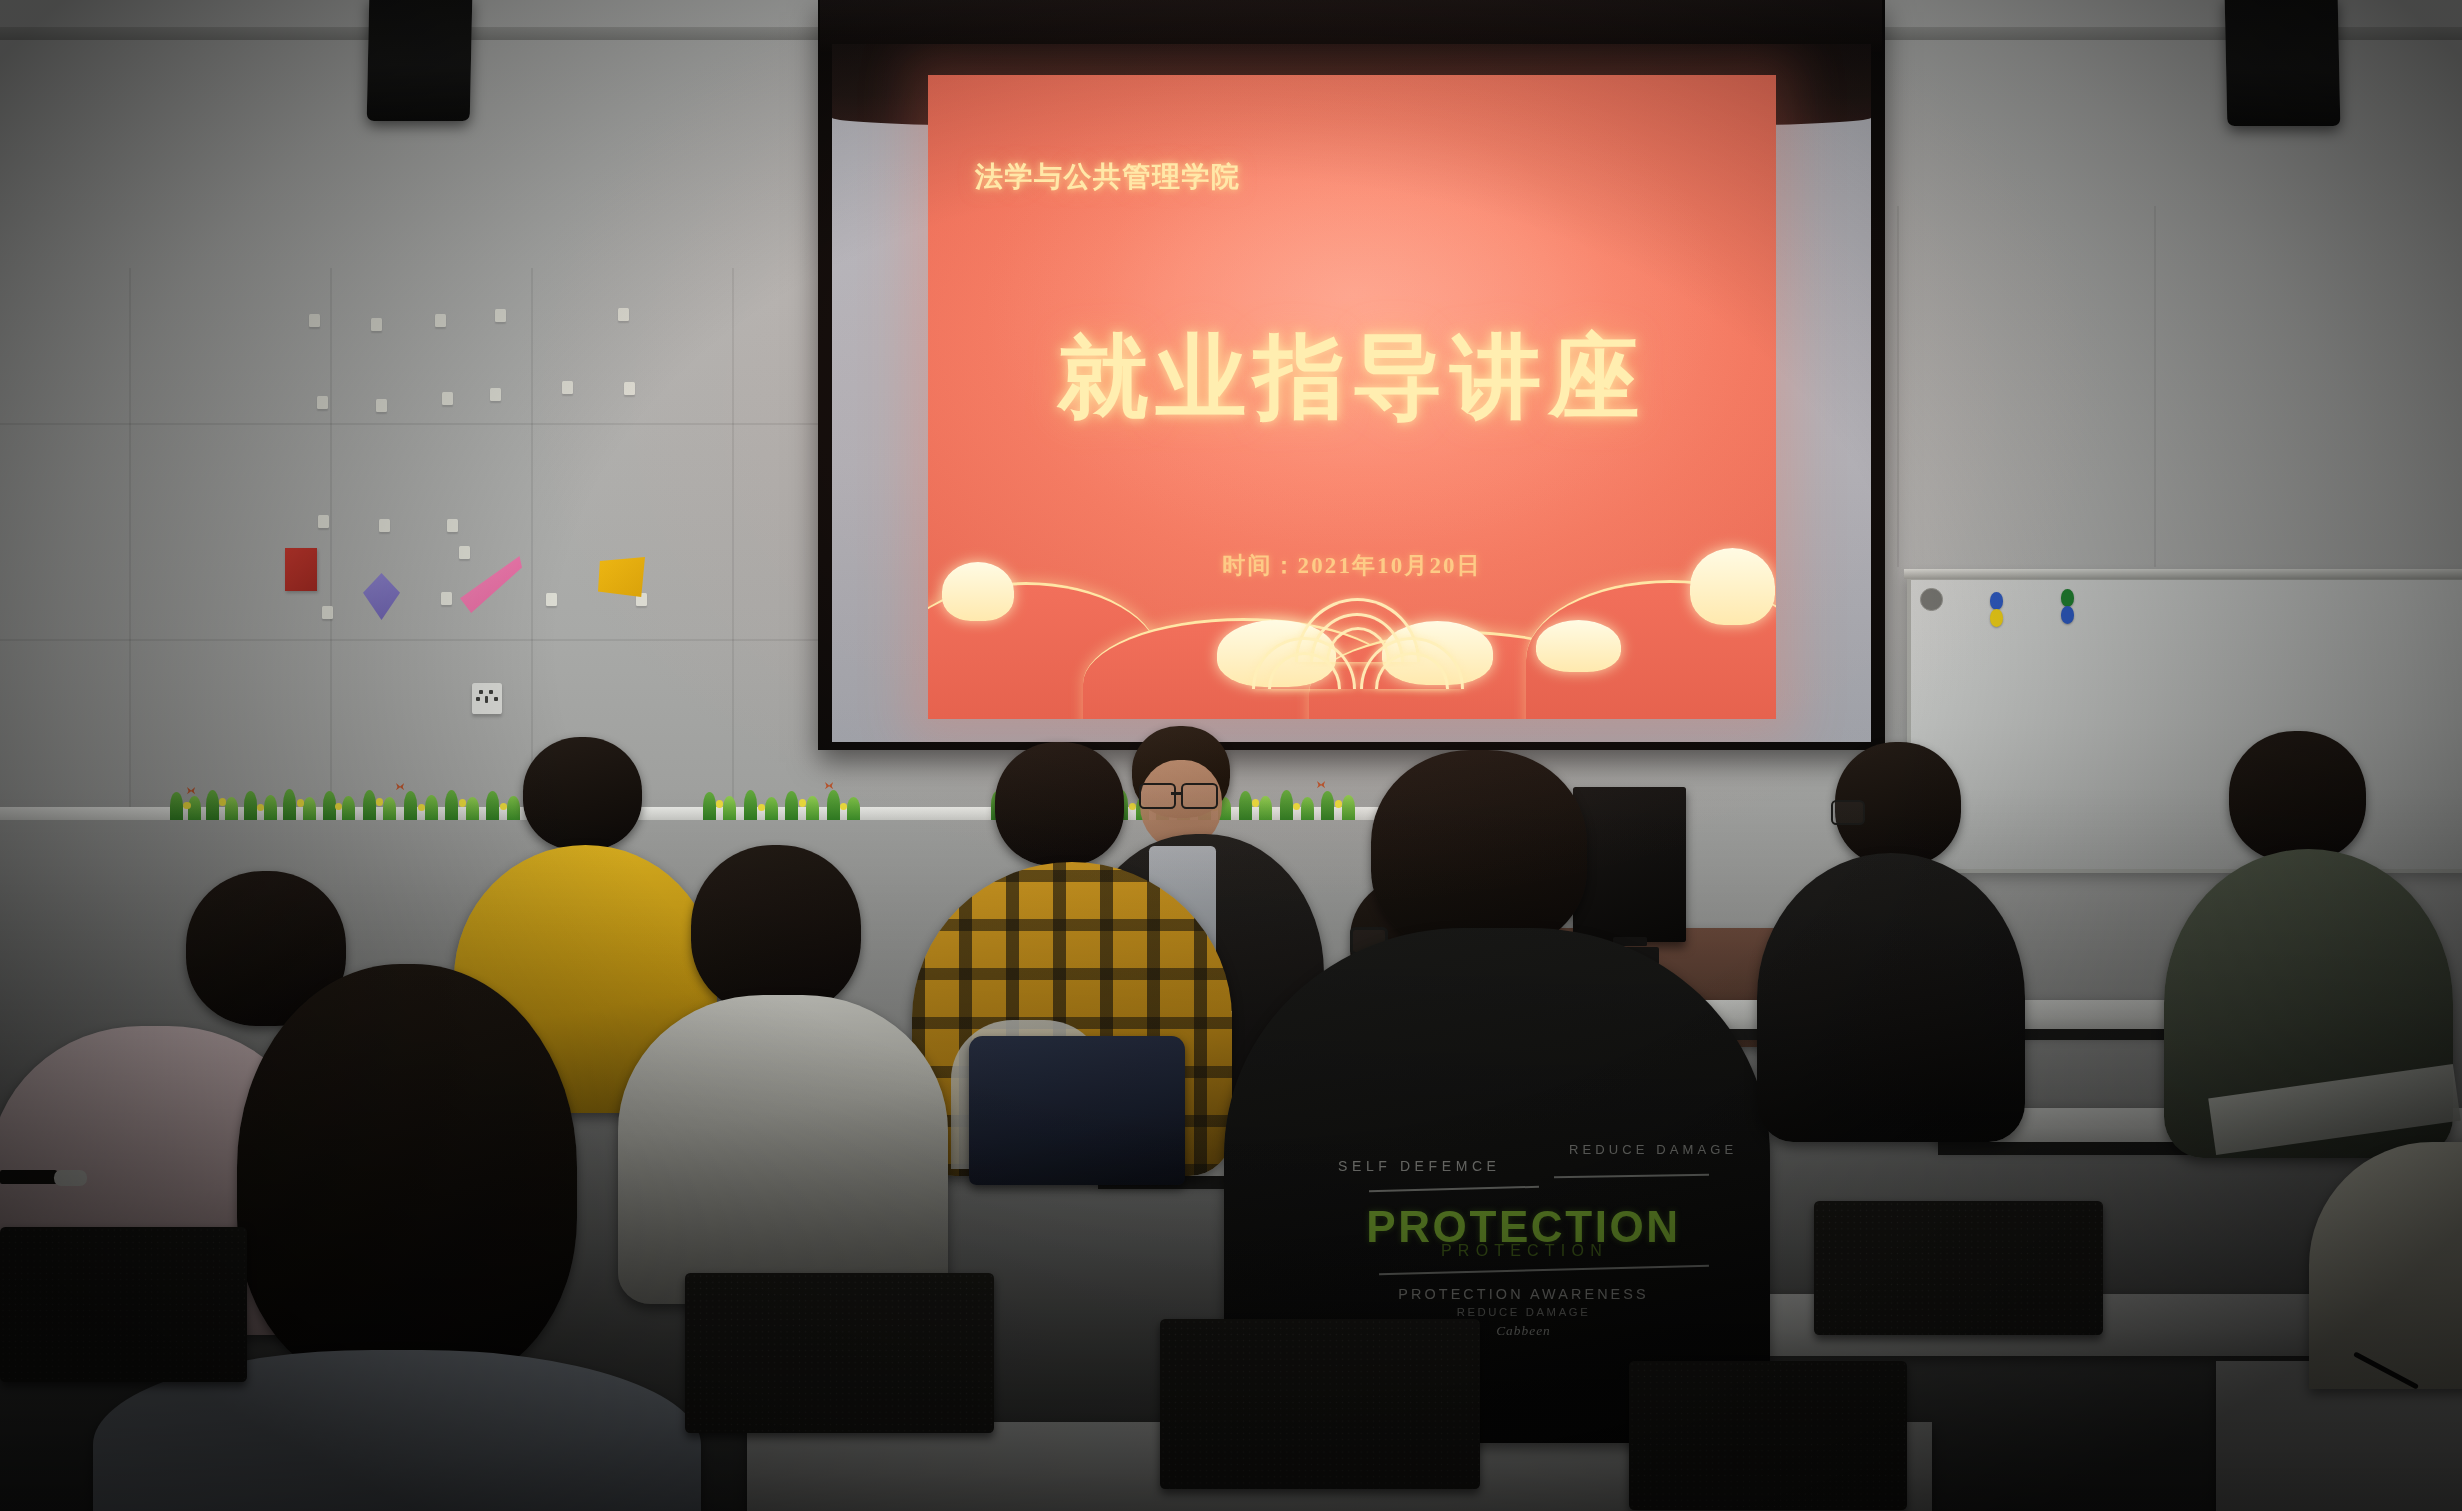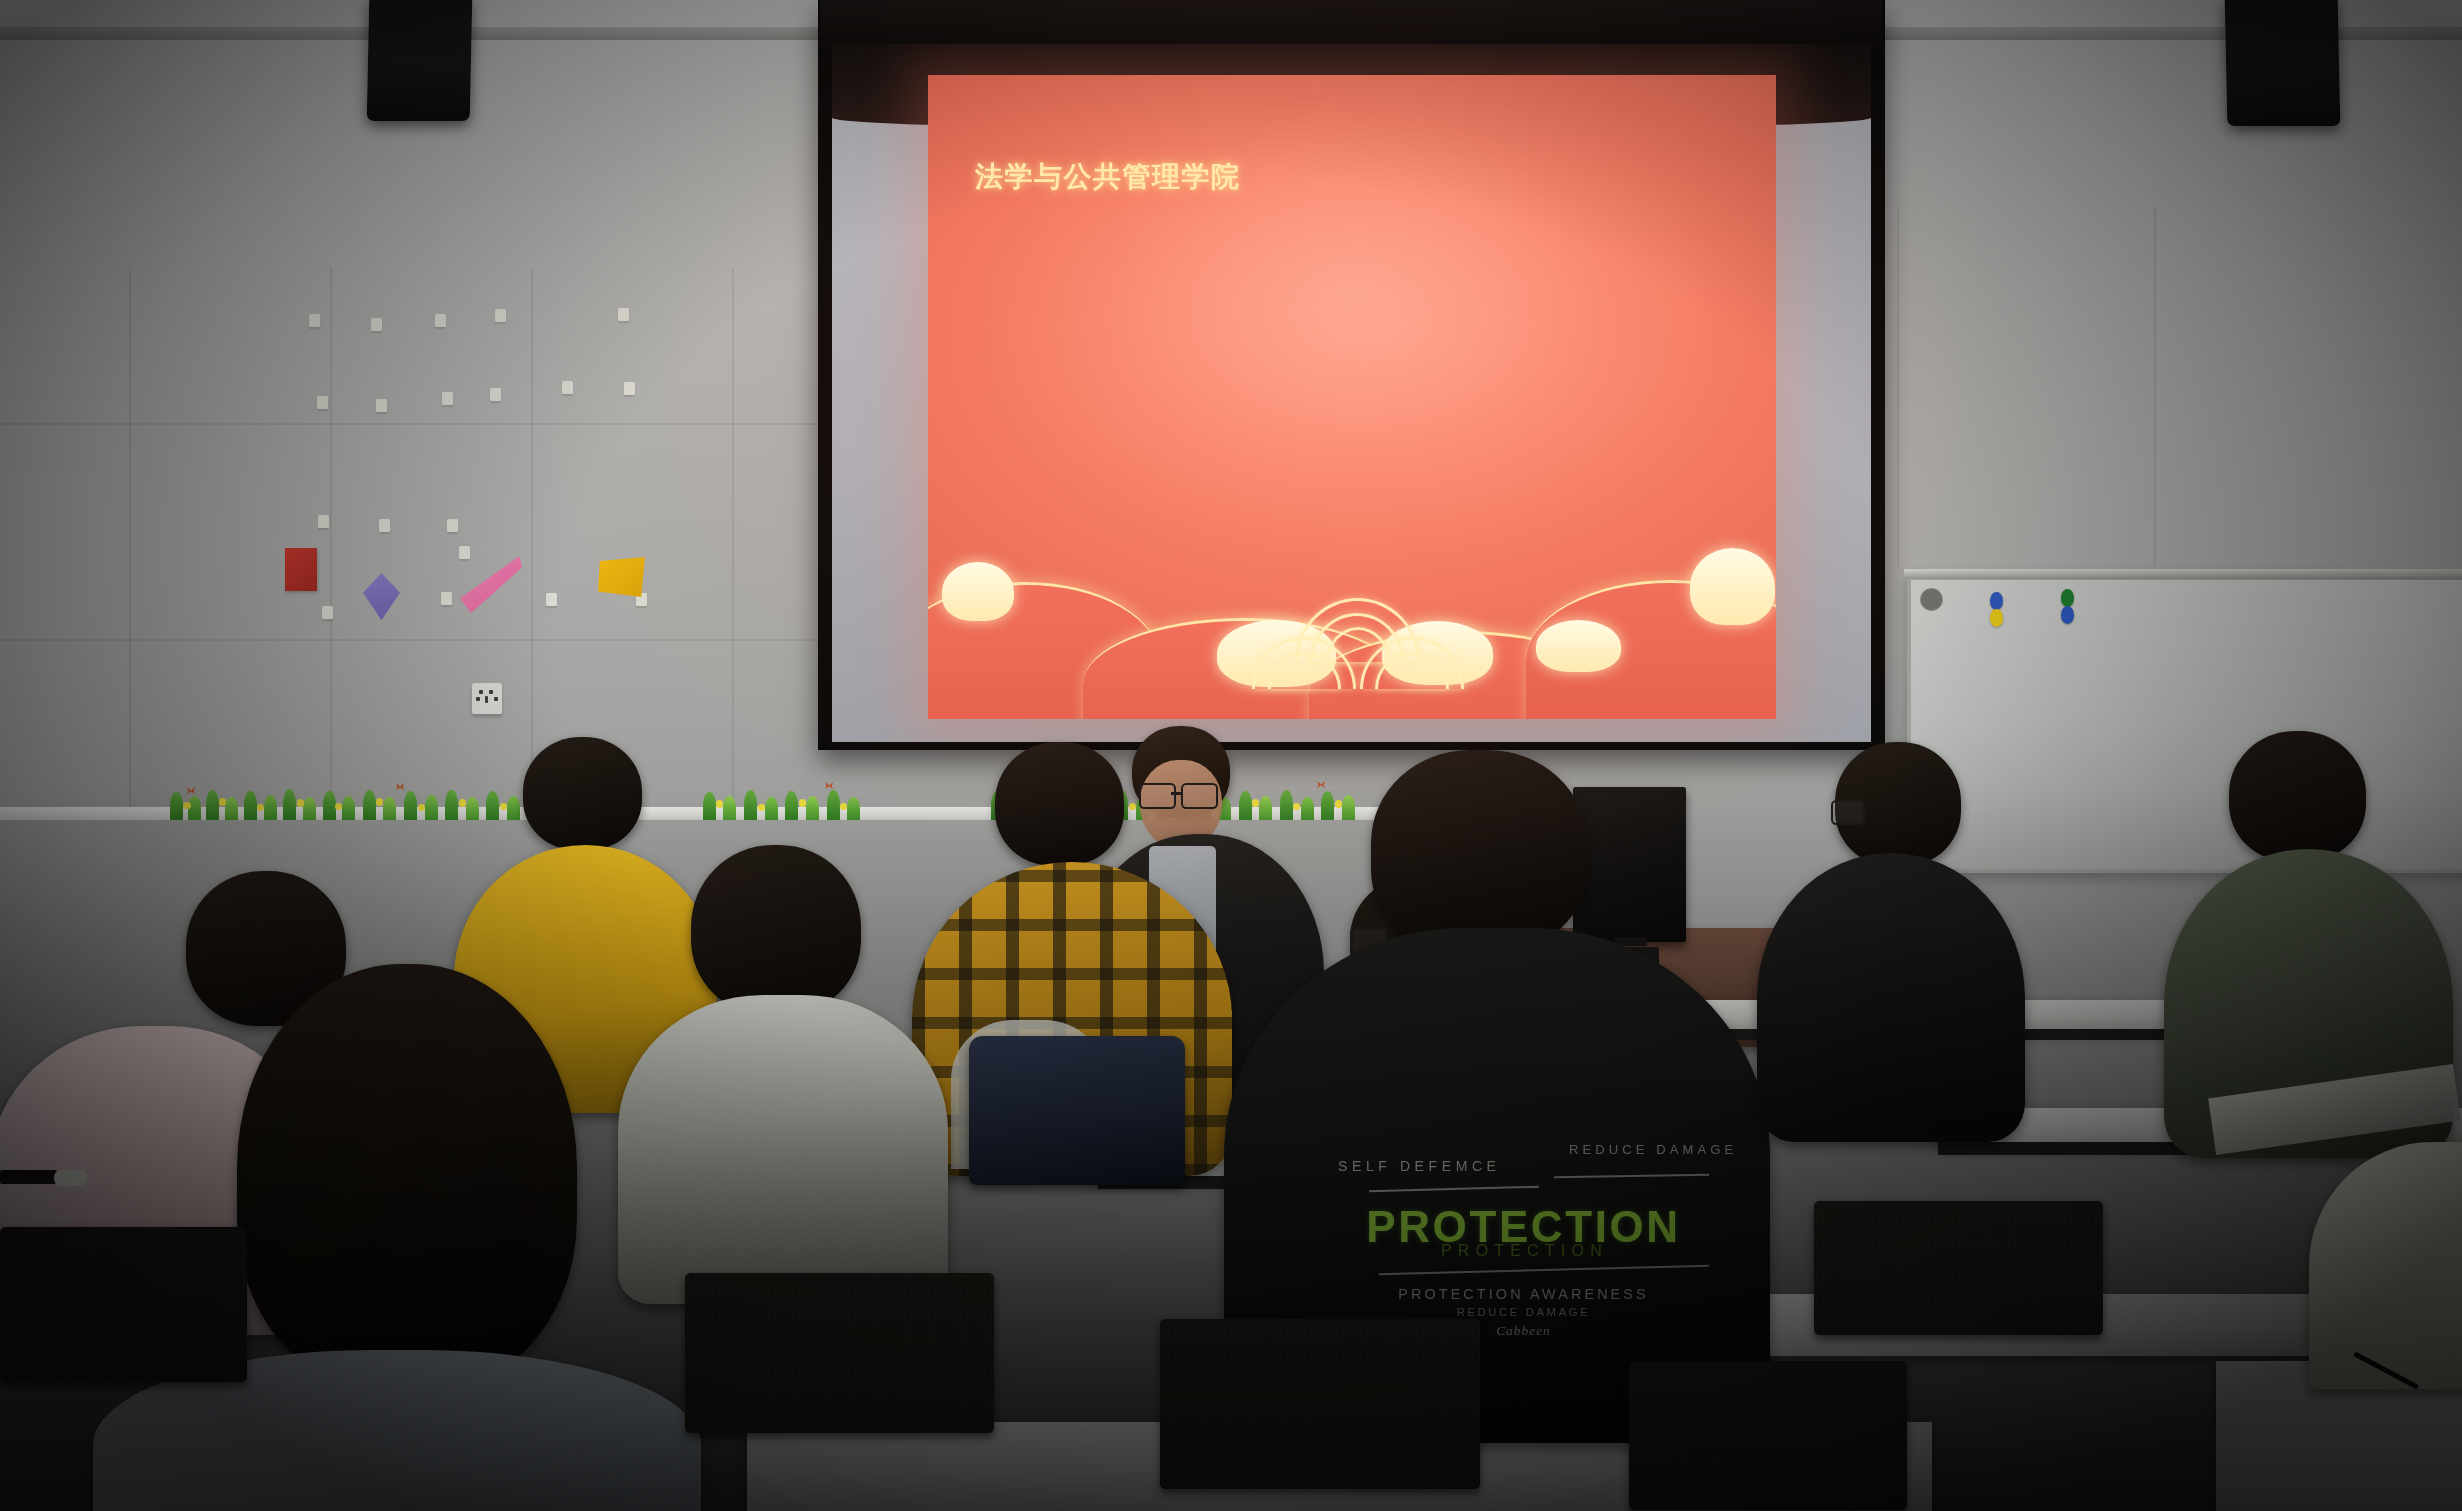--- a/index.html
+++ b/index.html
@@ -328,20 +328,22 @@
         <div class="arc" style="left:367px;bottom:57px;width:119px;height:61px;"></div>
         <div class="arc" style="left:382px;bottom:57px;width:88px;height:46px;"></div>
         <div class="arc" style="left:398px;bottom:57px;width:58px;height:32px;"></div>
         <div class="arc" style="left:324px;bottom:30px;width:98px;height:49px;"></div>
         <div class="arc" style="left:340px;bottom:30px;width:67px;height:34px;"></div>
         <div class="arc" style="left:432px;bottom:30px;width:98px;height:49px;"></div>
         <div class="arc" style="left:447px;bottom:30px;width:68px;height:34px;"></div>
       </div>
 
       <div class="slide-org">法学与公共管理学院</div>
+      <div class="slide-title">就业指导讲座</div>
+      <div class="slide-date">时间：2021年10月20日</div>
     </div>
   </div>
 
   <div class="whiteboard"></div>
   <div class="wb-tray"></div>
   <div class="wb-logo"></div>
   <div class="magnet" style="left:1990px;top:592px;background:#2b56b8;"></div>
   <div class="magnet" style="left:1990px;top:609px;background:#e2c515;"></div>
   <div class="magnet" style="left:2061px;top:589px;background:#1f7a2e;"></div>
   <div class="magnet" style="left:2061px;top:606px;background:#2b56b8;"></div>

